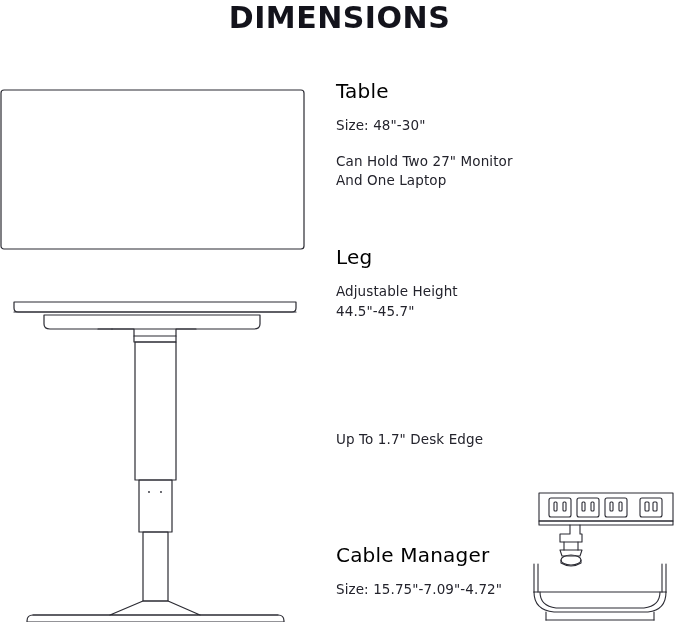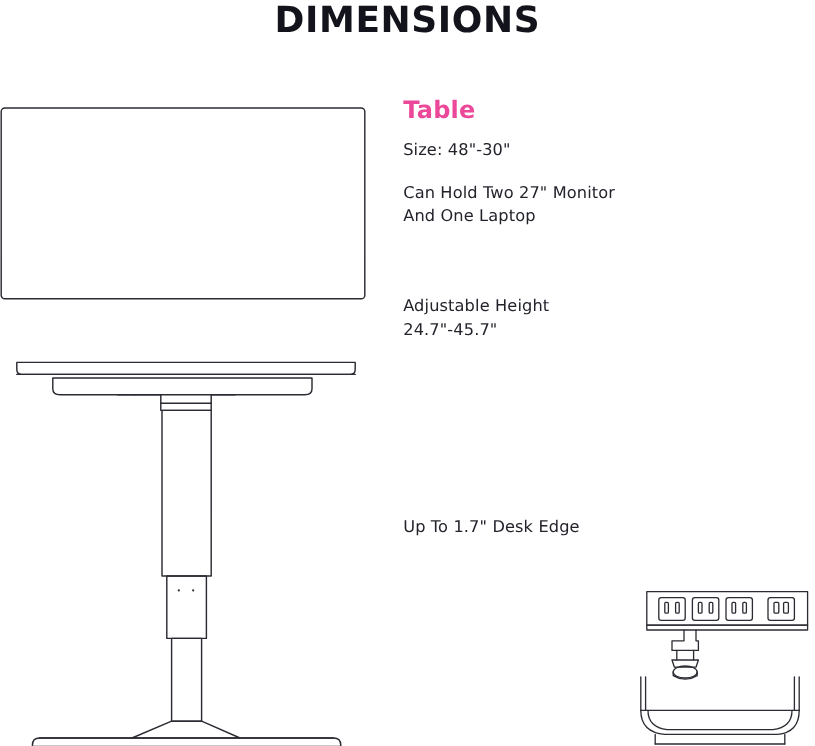--- a/index.html
+++ b/index.html
@@ -46,22 +46,22 @@
   .right-col {
     position: absolute;
     left: 336px;
     top: 80px;
     width: 343px;
     height: 540px;
   }
   .section { position: absolute; left: 0; width: 343px; }
   .sec-head {
     font-size: 20px;
-    font-weight: 700;
-    color: #ec4899;
+    font-weight: 400;
+    color: #000000;
     letter-spacing: 0.2px;
     margin: 0 0 14px 0;
     line-height: 1.1;
   }
   .sec-line {
     font-size: 13.5px;
     line-height: 1.45;
     color: #23232c;
     margin: 0 0 16px 0;
     letter-spacing: 0.1px;
@@ -131,28 +131,33 @@
   <div class="right-col">
 
     <div class="section sec-table">
       <h2 class="sec-head">Table</h2>
       <p class="sec-line">Size: 48"-30"</p>
       <p class="sec-line" style="white-space:pre-line">Can Hold Two 27" Monitor
 And One Laptop</p>
     </div>
 
     <div class="section sec-leg">
+      <h2 class="sec-head">Leg</h2>
       <p class="sec-line" style="white-space:pre-line">Adjustable Height
-24.7"-45.7"</p>
+44.5"-45.7"</p>
     </div>
 
     <div class="section sec-power">
       <p class="sec-line">Up To 1.7" Desk Edge</p>
     </div>
 
+    <div class="section sec-cable">
+      <h2 class="sec-head">Cable Manager</h2>
+      <p class="sec-line">Size: 15.75"-7.09"-4.72"</p>
+    </div>
   </div>
 
   <div class="power-art">
     <svg width="140" height="80" viewBox="0 0 140 80" fill="none" stroke="#2b2b33" stroke-width="1.1" stroke-linecap="round" stroke-linejoin="round">
 
       <path d="M3 3 L137 3 L137 31 L3 31 Z"></path>
       <path d="M3 31 L137 31 L137 35 L3 35 Z"></path>
 
       <g>
         <rect x="13" y="8" width="22" height="19" rx="2"></rect>

